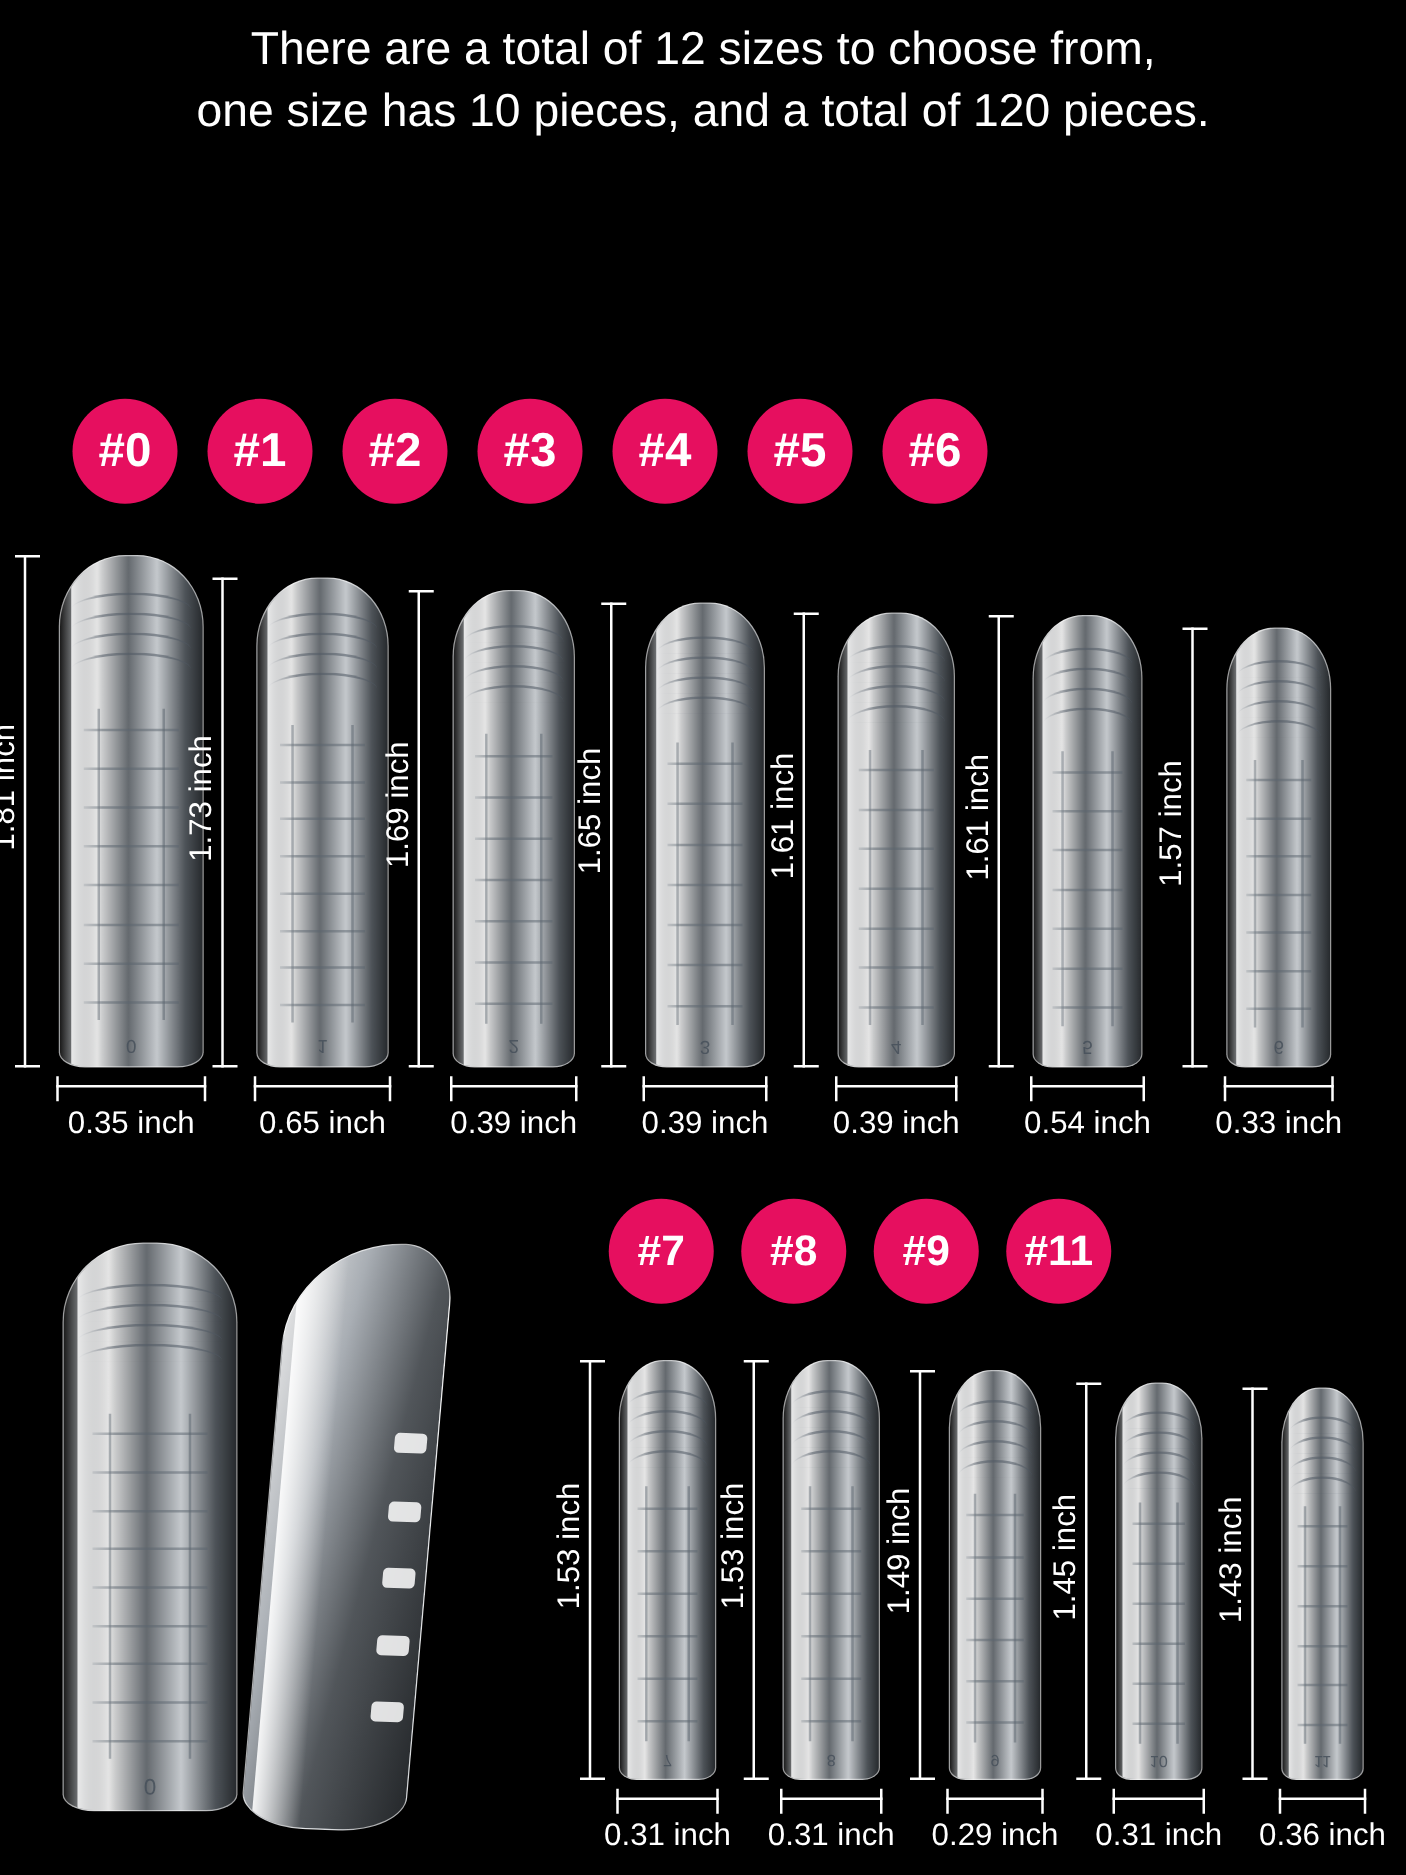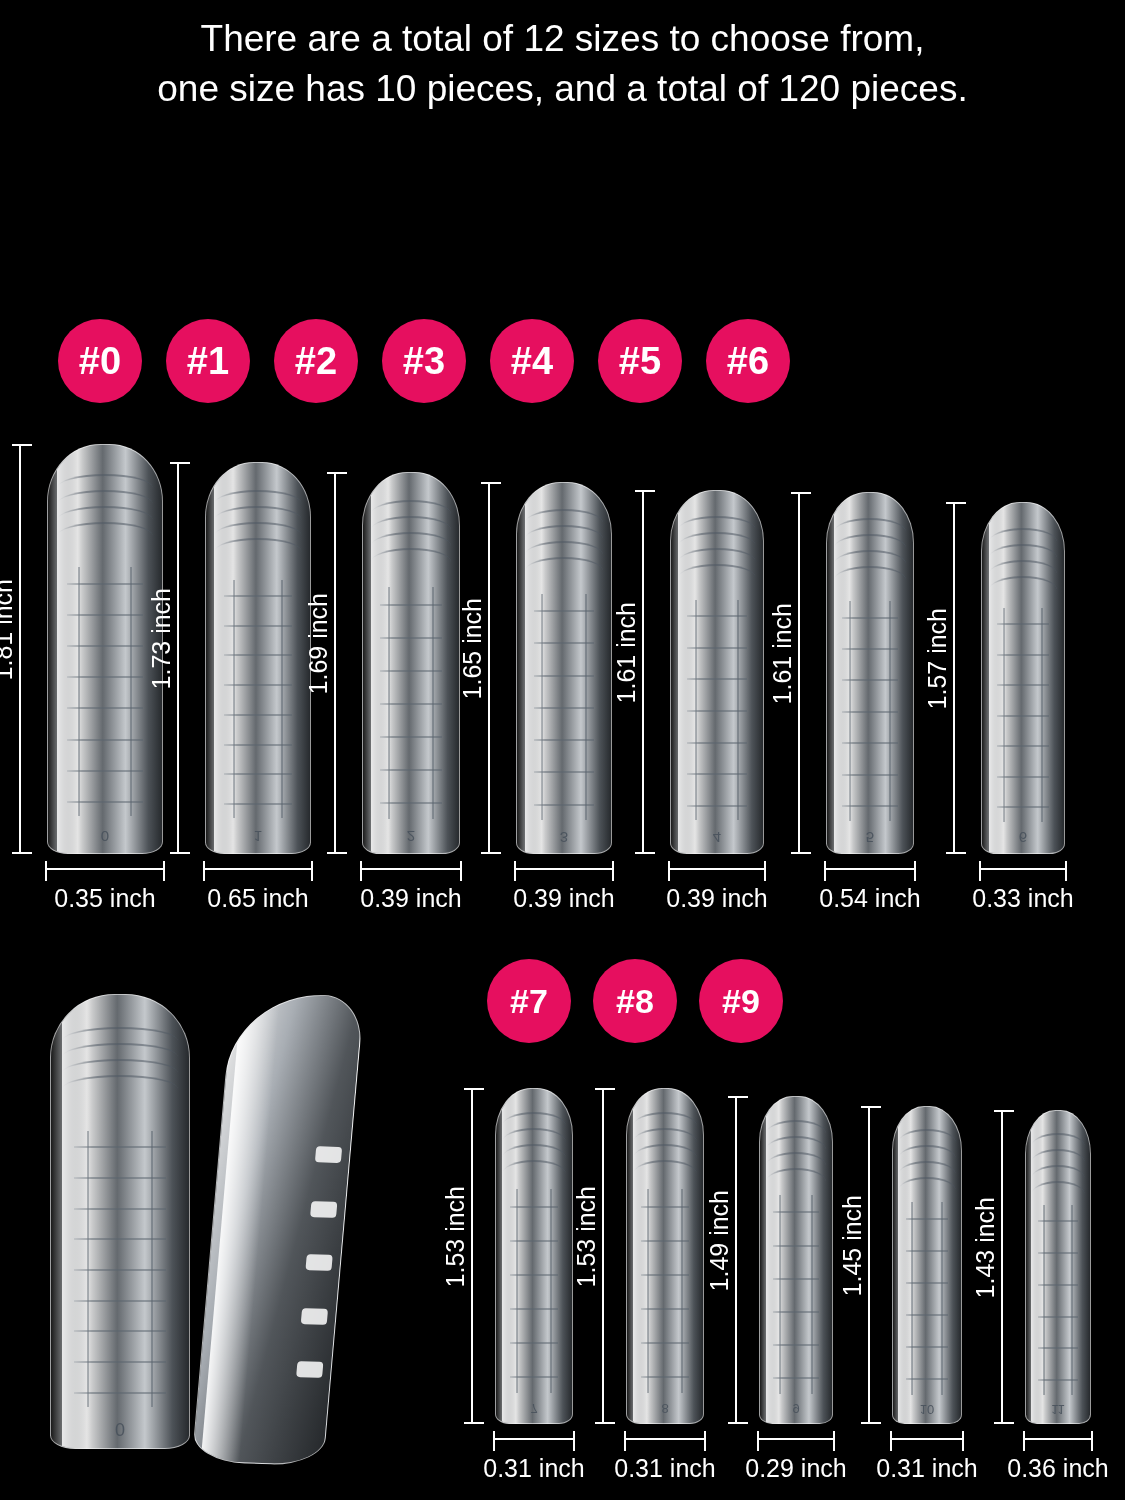--- a/index.html
+++ b/index.html
@@ -377,20 +377,21 @@
       <div class="vrule" style="left: 953px; top: 488px; height: 352px;"></div>
       <div class="vlabel" style="left: 923px; top: 594px;">1.57 inch</div>
       <div class="hrule" style="left: 979px; top: 854px; width: 88px;"></div>
       <div class="hlabel" style="left: 948px; width: 150px; top: 870px;">0.33 inch</div>
     </div>
 
   <div class="badge-row" id="badges-row2" style="left: 487px; top: 945px; gap: 22px;">
       <div class="badge b2">#7</div>
       <div class="badge b2">#8</div>
       <div class="badge b2">#9</div>
+      <div class="badge b2">#11</div>
     </div>
   <div id="row2-tips">
       <div class="tip-wrap" style="left: 495px; top: 1074px;">
         <div class="tip" style="width: 78px; height: 336px;">
           <div class="arcs">
             <div class="arc" style="top: 0px;"></div>
             <div class="arc" style="top: 16px;"></div>
             <div class="arc" style="top: 32px;"></div>
             <div class="arc" style="top: 48px;"></div>
           </div>

